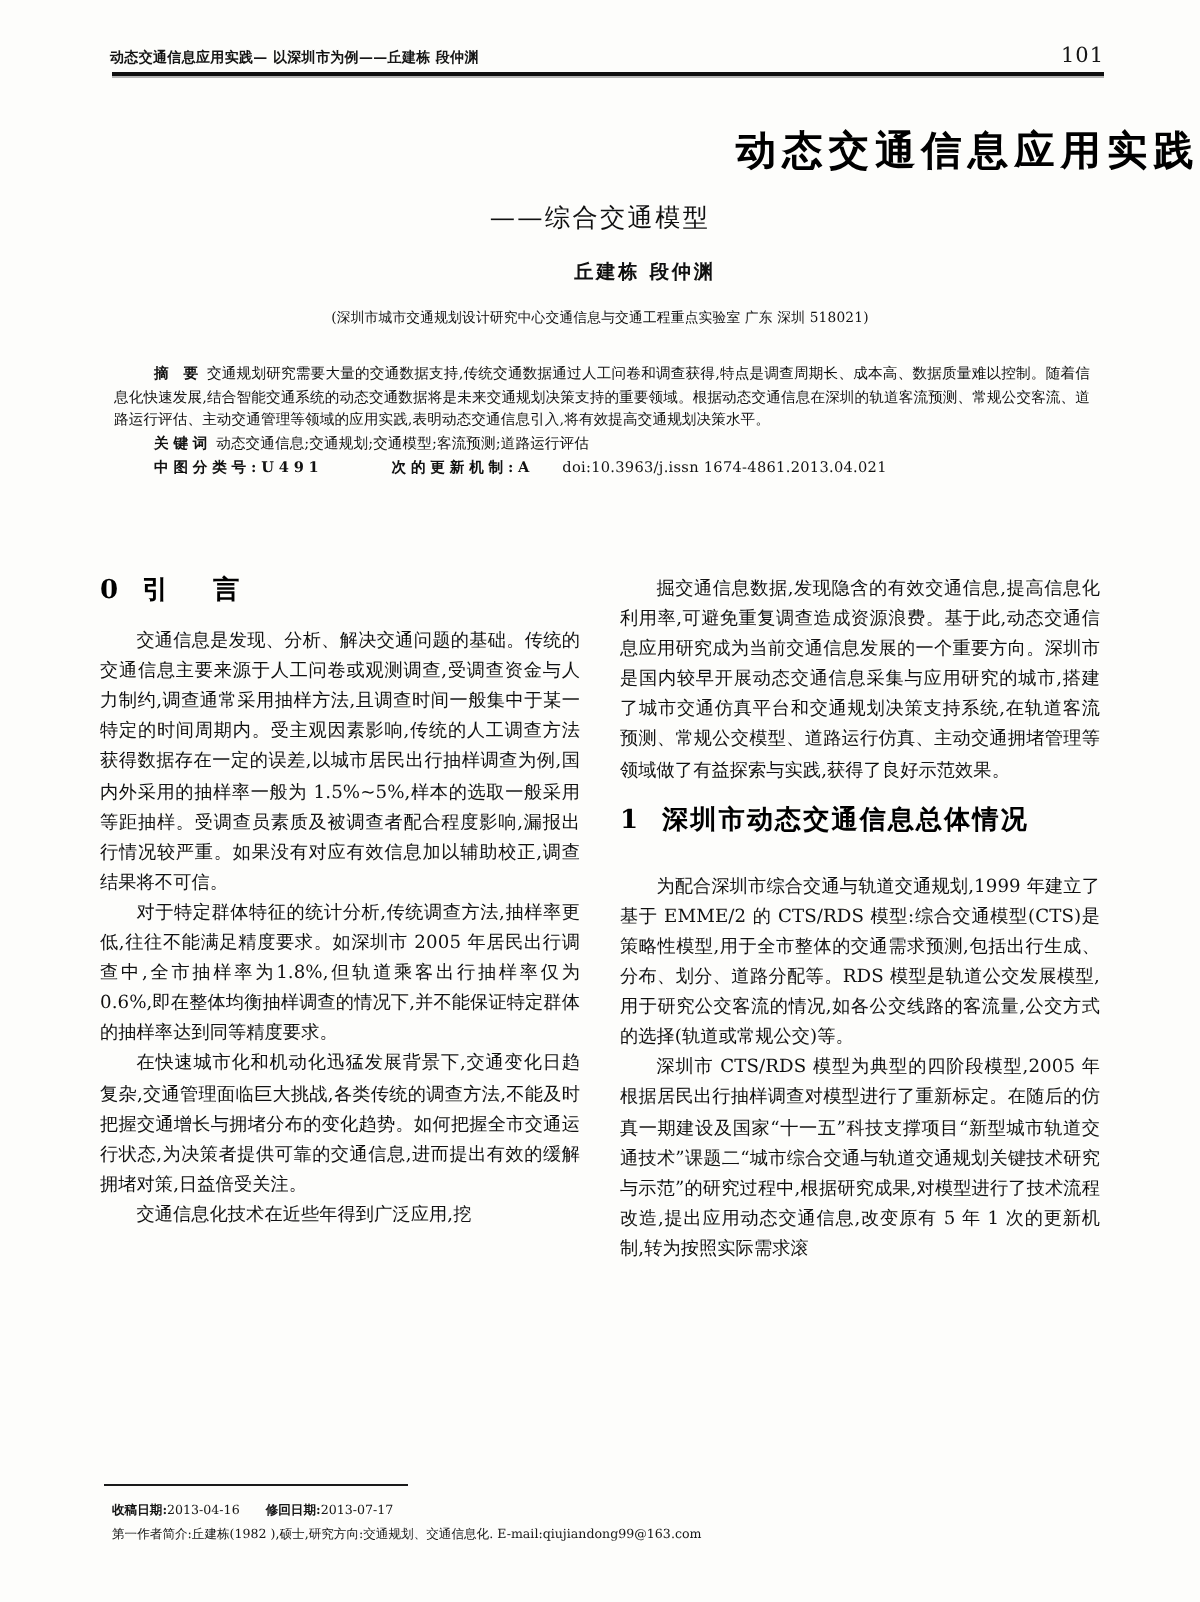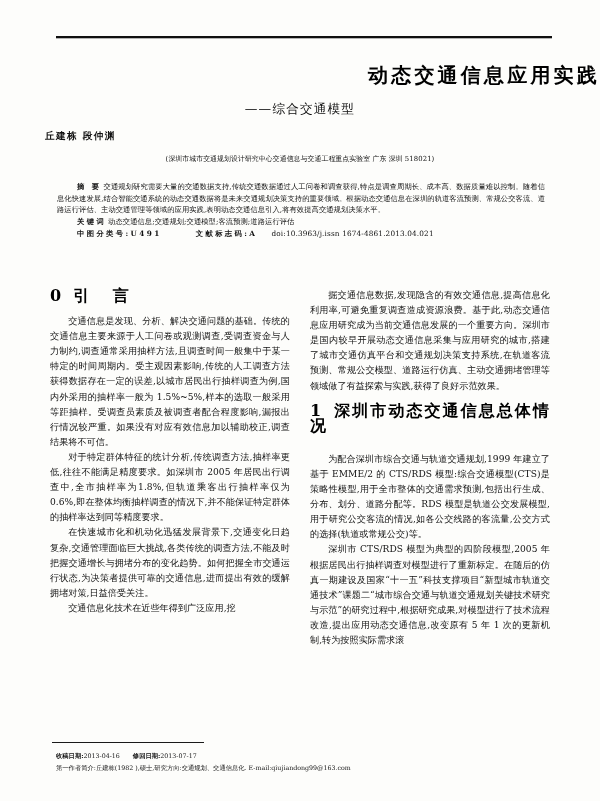--- a/index.html
+++ b/index.html
@@ -86,20 +86,21 @@
     text-align: center;
     font-size: 12.6px;
     letter-spacing: 1.2px;
     color: #101010;
     font-family: "DejaVu Serif", "Liberation Serif", serif;
   }
   .authors {
     position: absolute;
     top: 130px;
     left: 0; right: 0;
+    text-align: center;
     font-size: 9.6px;
     font-weight: 700;
     letter-spacing: 1.4px;
     color: #101010;
     padding-left: 45px;
   }
   .affiliation {
     position: absolute;
     top: 154px;
     left: 0; right: 0;
@@ -158,21 +159,21 @@
     text-justify: inter-ideograph;
   }
   .col p {
     margin: 0;
     text-indent: 2em;
     text-align: justify;
     text-justify: inter-ideograph;
     letter-spacing: 0.05px;
   }
   h2.section {
-    font-size: 16px;
+    font-size: 13px;
     font-weight: 700;
     margin: 0 0 11px 0;
     letter-spacing: 1.1px;
     color: #000;
     font-family: "DejaVu Serif", "Liberation Serif", serif;
   }
   h2.section .num {
     margin-right: 11px;
     font-family: "DejaVu Serif", "Liberation Serif", serif;
   }
@@ -199,31 +200,35 @@
   }
   .footnote .b { font-weight: 700; }
   .footnote .gap { display: inline-block; width: 13px; }
   .footnote-2 { margin-top: 1px; }
 </style>
 </head>
 <body>
 
 <div class="page">
 
+  <div class="running-head">
+    <span class="rh-title">动态交通信息应用实践—  以深圳市为例——丘建栋  段仲渊</span>
+    <span class="rh-page">101</span>
+  </div>
   <div class="head-rule"></div>
 
   <div class="title">动态交通信息应用实践</div>
   <div class="subtitle">——综合交通模型</div>
   <div class="authors">丘建栋  段仲渊</div>
   <div class="affiliation">(深圳市城市交通规划设计研究中心交通信息与交通工程重点实验室  广东 深圳 518021)</div>
 
   <div class="abstract-block">
     <p><span class="lbl">摘  要</span><span>交通规划研究需要大量的交通数据支持,传统交通数据通过人工问卷和调查获得,特点是调查周期长、成本高、数据质量难以控制。随着信息化快速发展,结合智能交通系统的动态交通数据将是未来交通规划决策支持的重要领域。根据动态交通信息在深圳的轨道客流预测、常规公交客流、道路运行评估、主动交通管理等领域的应用实践,表明动态交通信息引入,将有效提高交通规划决策水平。</span></p>
     <p class="kw-line"><span class="lbl">关键词</span><span>动态交通信息;交通规划;交通模型;客流预测;道路运行评估</span></p>
-    <p class="cls-line"><span class="lbl seg">中图分类号:U491</span><span class="lbl seg">文献标志码:A</span><span class="doi">doi:10.3963/j.issn 1674-4861.2013.04.021</span></p>
+    <p class="cls-line"><span class="lbl seg">中图分类号:U491</span><span class="lbl seg">次的更新机制:A</span><span class="doi">doi:10.3963/j.issn 1674-4861.2013.04.021</span></p>
   </div>
 
   <div class="columns">
 
     <div class="col">
       <h2 class="section sec0">
         <span class="num">0</span><span class="t">引    言</span>
       </h2>
       <p>交通信息是发现、分析、解决交通问题的基础。传统的交通信息主要来源于人工问卷或观测调查,受调查资金与人力制约,调查通常采用抽样方法,且调查时间一般集中于某一特定的时间周期内。受主观因素影响,传统的人工调查方法获得数据存在一定的误差,以城市居民出行抽样调查为例,国内外采用的抽样率一般为 1.5%~5%,样本的选取一般采用等距抽样。受调查员素质及被调查者配合程度影响,漏报出行情况较严重。如果没有对应有效信息加以辅助校正,调查结果将不可信。</p>
       <p>对于特定群体特征的统计分析,传统调查方法,抽样率更低,往往不能满足精度要求。如深圳市 2005 年居民出行调查中,全市抽样率为1.8%,但轨道乘客出行抽样率仅为 0.6%,即在整体均衡抽样调查的情况下,并不能保证特定群体的抽样率达到同等精度要求。</p>

